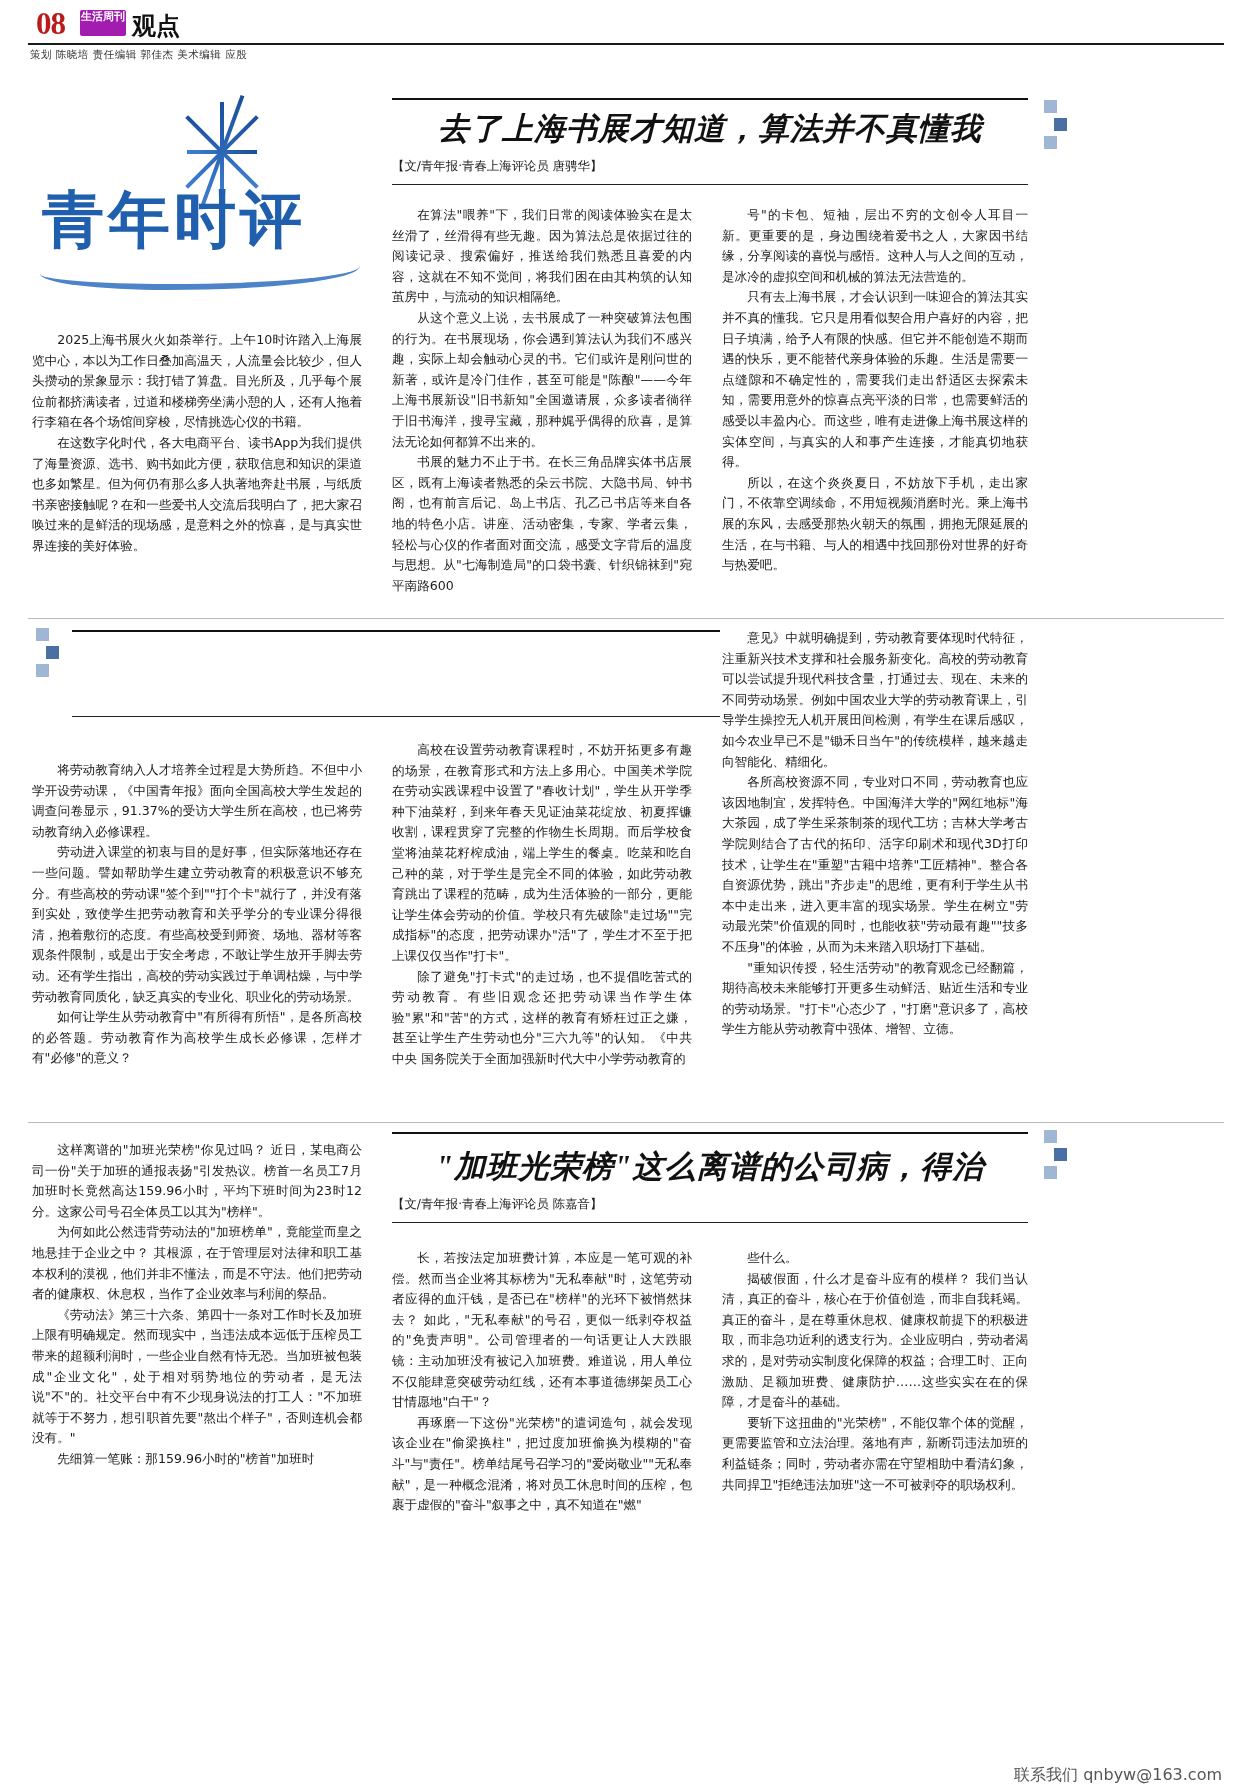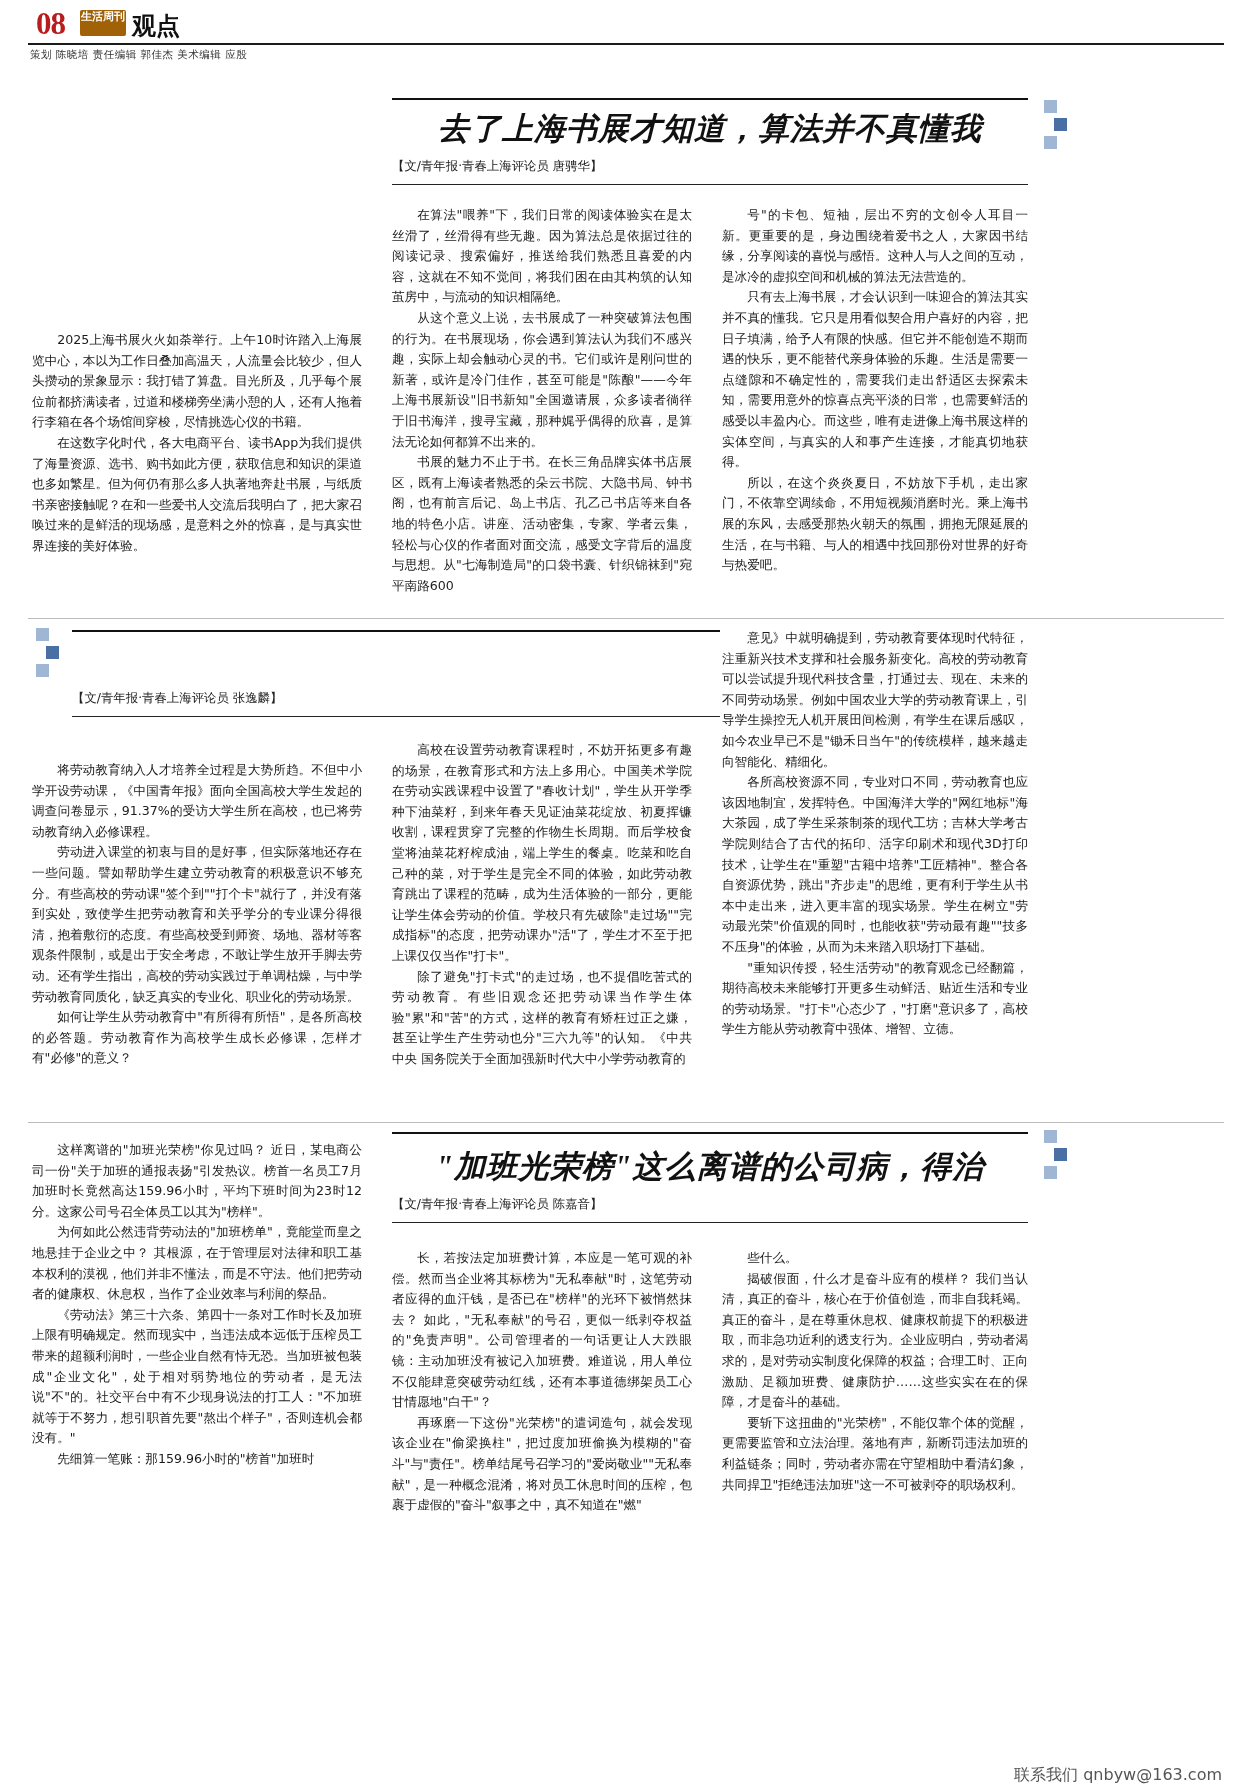--- a/index.html
+++ b/index.html
@@ -20,21 +20,21 @@
   .mast-rule{
     position:absolute;left:28px;top:43px;width:1196px;height:2px;background:#1a1a1a;
   }
   .mast-pagenum{
     position:absolute;left:36px;top:6px;
     font-size:31px;font-weight:bold;letter-spacing:-1px;color:#b91c1c;
     font-family:"Liberation Serif","DejaVu Serif",serif;
   }
   .mast-logo{
     position:absolute;left:80px;top:10px;
-    width:46px;height:26px;background:#a16207;border-radius:2px;
+    width:46px;height:26px;background:#a21caf;border-radius:2px;
     color:#fff;font-size:11px;line-height:12px;text-align:center;
     padding-top:1px;box-sizing:border-box;font-weight:bold;
   }
   .mast-section{
     position:absolute;left:132px;top:10px;
     font-size:24px;font-weight:bold;color:#111;
     font-family:"Liberation Serif","DejaVu Serif",serif;
   }
   .mast-credits{
     position:absolute;left:30px;top:48px;
@@ -110,20 +110,31 @@
 <div class="page">
 
   <div class="masthead">
     <div class="mast-pagenum">08</div>
     <div class="mast-logo">生活周刊</div>
     <div class="mast-section">观点</div>
     <div class="mast-rule"></div>
     <div class="mast-credits">策划 陈晓培  责任编辑 郭佳杰  美术编辑 应殷</div>
   </div>
 
+  <div class="art">
+    <div class="star">
+      <span style="transform:rotate(0deg)"></span>
+      <span style="transform:rotate(45deg)"></span>
+      <span style="transform:rotate(90deg);height:70px;top:15px"></span>
+      <span style="transform:rotate(-45deg)"></span>
+      <span style="transform:rotate(20deg);height:120px;top:-10px"></span>
+    </div>
+    <div class="title">青年时评</div>
+    <div class="swoosh"></div>
+  </div>
 
   <div class="sqblock" style="left:1040px;top:100px;width:30px;height:60px;">
     <div class="sq" style="left:4px;top:0;"></div>
     <div class="sq dark" style="left:14px;top:18px;"></div>
     <div class="sq" style="left:4px;top:36px;"></div>
   </div>
   <div class="hrule" style="left:392px;top:98px;width:636px;"></div>
 
   <div class="headline" style="left:392px;top:108px;width:636px;font-size:31px;line-height:42px;">去了上海书展才知道，算法并不真懂我</div>
   <div class="byline" style="left:392px;top:158px;width:636px;">【文/青年报·青春上海评论员  唐骋华】</div>
@@ -146,21 +157,20 @@
 
   <div class="divider" style="top:618px;"></div>
 
   <div class="sqblock" style="left:30px;top:628px;width:30px;height:60px;">
     <div class="sq" style="left:6px;top:0;"></div>
     <div class="sq dark" style="left:16px;top:18px;"></div>
     <div class="sq" style="left:6px;top:36px;"></div>
   </div>
   <div class="hrule" style="left:72px;top:630px;width:648px;"></div>
 
-  <div class="byline" style="left:72px;top:690px;width:648px;">【文/青年报·青春上海评论员  张逸麟】</div>
   <div class="hrule" style="left:72px;top:716px;width:648px;height:1px;background:#222;"></div>
 
   <div class="col" style="left:32px;top:760px;width:330px;">
     <p>将劳动教育纳入人才培养全过程是大势所趋。不但中小学开设劳动课，《中国青年报》面向全国高校大学生发起的调查问卷显示，91.37%的受访大学生所在高校，也已将劳动教育纳入必修课程。</p>
     <p>劳动进入课堂的初衷与目的是好事，但实际落地还存在一些问题。譬如帮助学生建立劳动教育的积极意识不够充分。有些高校的劳动课"签个到""打个卡"就行了，并没有落到实处，致使学生把劳动教育和关乎学分的专业课分得很清，抱着敷衍的态度。有些高校受到师资、场地、器材等客观条件限制，或是出于安全考虑，不敢让学生放开手脚去劳动。还有学生指出，高校的劳动实践过于单调枯燥，与中学劳动教育同质化，缺乏真实的专业化、职业化的劳动场景。</p>
     <p>如何让学生从劳动教育中"有所得有所悟"，是各所高校的必答题。劳动教育作为高校学生成长必修课，怎样才有"必修"的意义？</p>
   </div>
   <div class="col" style="left:392px;top:740px;width:300px;">
     <p>高校在设置劳动教育课程时，不妨开拓更多有趣的场景，在教育形式和方法上多用心。中国美术学院在劳动实践课程中设置了"春收计划"，学生从开学季种下油菜籽，到来年春天见证油菜花绽放、初夏挥镰收割，课程贯穿了完整的作物生长周期。而后学校食堂将油菜花籽榨成油，端上学生的餐桌。吃菜和吃自己种的菜，对于学生是完全不同的体验，如此劳动教育跳出了课程的范畴，成为生活体验的一部分，更能让学生体会劳动的价值。学校只有先破除"走过场""完成指标"的态度，把劳动课办"活"了，学生才不至于把上课仅仅当作"打卡"。</p>
     <p>除了避免"打卡式"的走过场，也不提倡吃苦式的劳动教育。有些旧观念还把劳动课当作学生体验"累"和"苦"的方式，这样的教育有矫枉过正之嫌，甚至让学生产生劳动也分"三六九等"的认知。《中共中央 国务院关于全面加强新时代大中小学劳动教育的</p>

